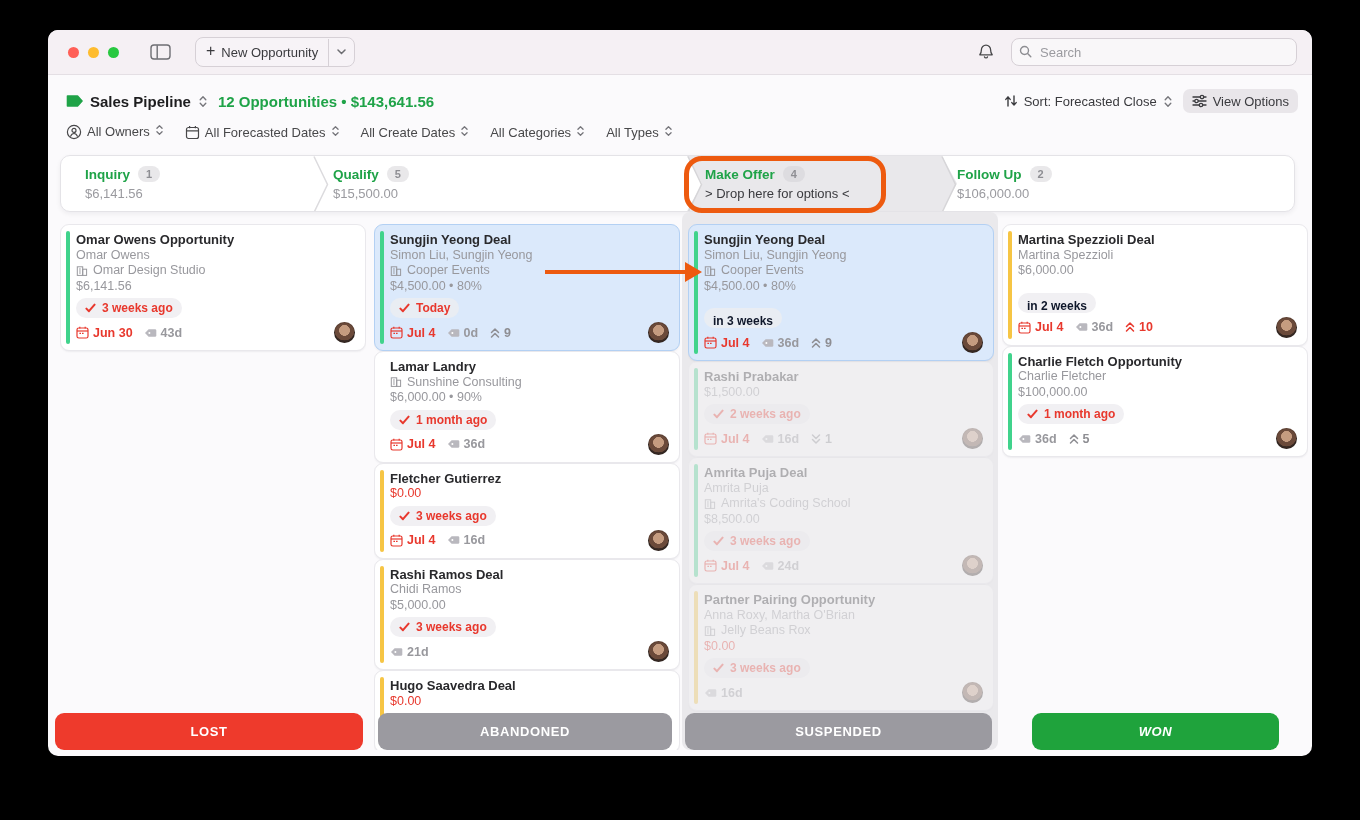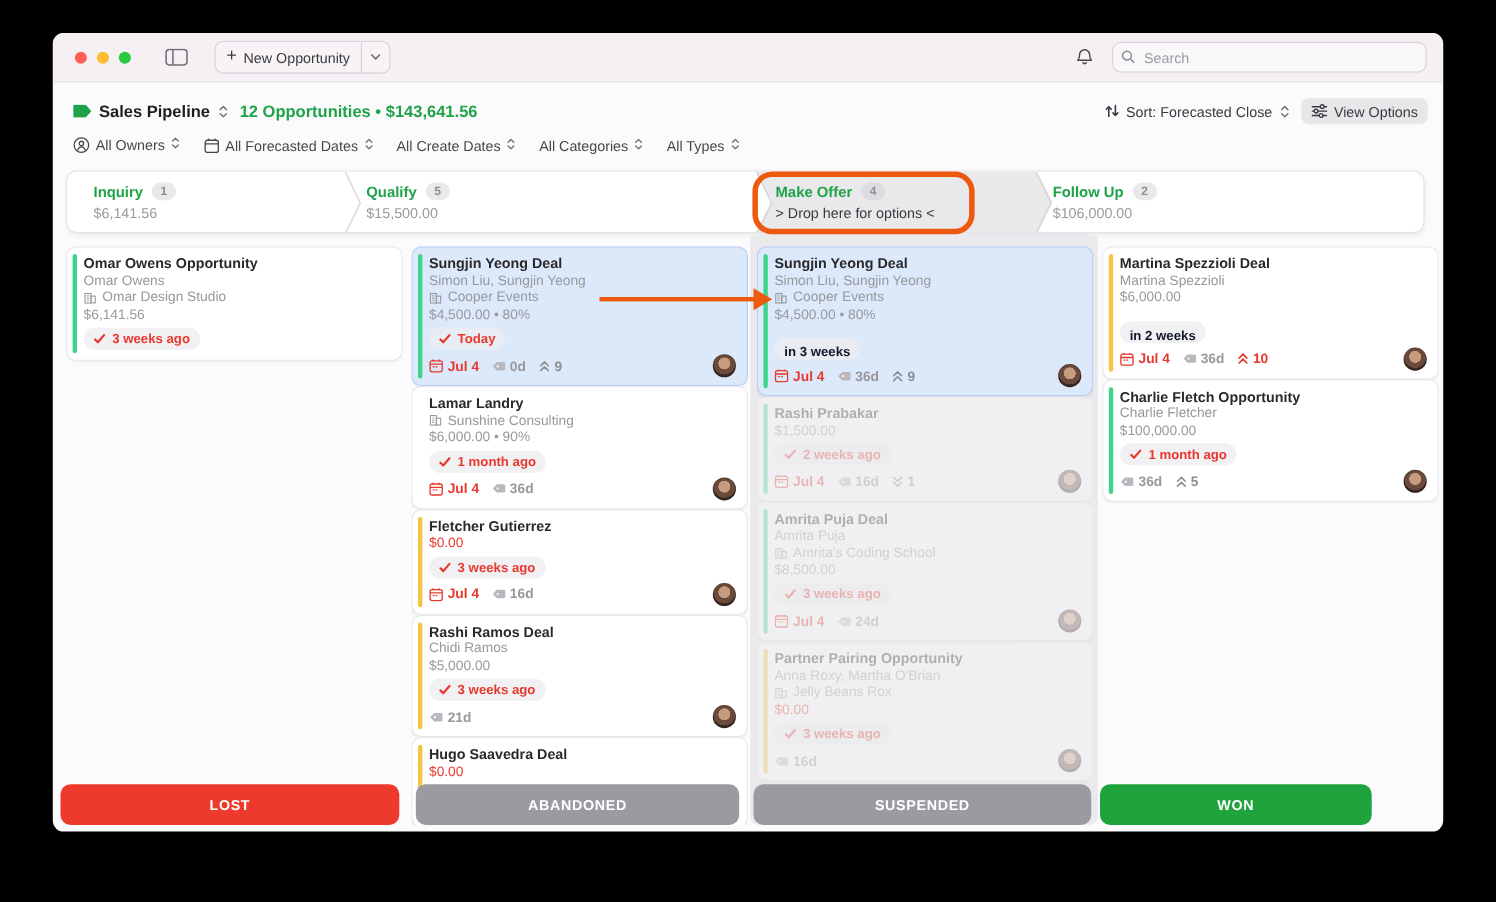--- a/index.html
+++ b/index.html
@@ -68,21 +68,21 @@
   .f-days{display:flex;align-items:center;gap:4px;color:#98989d;font-size:12.5px;font-weight:600;}
   .f-prio{display:flex;align-items:center;gap:3px;font-size:12.5px;font-weight:600;color:#8e8e93;}
   .f-prio.red{color:#e8382d;}
   .f-prio.down svg{transform:rotate(180deg);}
   .avatar{margin-left:auto;width:21px;height:21px;border-radius:50%;background:radial-gradient(circle at 50% 40%,#c59c80 0 32%,#6b4a3a 34% 60%,#382a24 62%);box-shadow:inset 0 0 0 1px rgba(0,0,0,.15);}
   
   .action{position:absolute;top:683px;height:37px;border-radius:9px;color:#fff;font-weight:700;font-size:13px;letter-spacing:.6px;display:flex;align-items:center;justify-content:center;z-index:40;font-family:inherit;}
   .action.a0{left:7px;width:308px;}
   .action.a1{left:330px;width:294px;}
   .action.a2{left:637px;width:307px;}
-  .action.a3{left:952px;width:247px;}
+  .action.a3{left:984px;width:247px;font-style:italic;}
   
   .anno-box{position:absolute;left:636px;top:126px;width:202px;height:57px;border:5px solid #ed5a0f;border-radius:18px;z-index:60;box-sizing:border-box;}
   .anno-line{position:absolute;left:497px;top:240px;width:142px;height:4px;background:#ed5a0f;z-index:60;}
   .anno-head{position:absolute;left:637px;top:232px;width:0;height:0;border-top:10px solid transparent;border-bottom:10px solid transparent;border-left:17px solid #ed5a0f;z-index:60;}
 </style>
 </head>
 <body>
 
 <div class="window">
 
@@ -266,20 +266,42 @@
       <span class="c-company-name">Omar Design Studio</span>
     </div>
     <div class="c-sub c-value">$6,141.56</div>
     <div class="pill red">
       <svg class="ic-check" width="11" height="10" viewBox="0 0 12 11" fill="none" stroke="currentColor" stroke-width="2.2" stroke-linecap="round" stroke-linejoin="round">
             <path d="M1.5 6.2 L4.3 9 L10.5 1.8"></path>
           </svg>
 
       <span class="pill-text">3 weeks ago</span>
     </div>
+    <div class="c-footer">
+      <span class="f-date">
+        <svg width="13" height="13" viewBox="0 0 13 13" fill="none" stroke="#e8382d" stroke-width="1.2">
+              <rect x="1" y="2" width="11" height="10" rx="1.8"></rect>
+              <line x1="1" y1="5" x2="12" y2="5"></line>
+              <line x1="3.8" y1="0.8" x2="3.8" y2="2.6"></line>
+              <line x1="9.2" y1="0.8" x2="9.2" y2="2.6"></line>
+              <line x1="3.4" y1="7.4" x2="5" y2="7.4"></line>
+              <line x1="6" y1="7.4" x2="7.6" y2="7.4"></line>
+            </svg>
+        <span class="f-date-text">Jun 30</span>
+      </span>
+      <span class="f-days">
+        <svg width="13" height="10" viewBox="0 0 13 10" fill="#b9b8be">
+              <path d="M1 5 L4.6 1.2 H11 a1.3 1.3 0 0 1 1.3 1.3 v5 a1.3 1.3 0 0 1 -1.3 1.3 H4.6 Z"></path>
+              <circle cx="5.4" cy="5" r="1" fill="#ffffff"></circle>
+            </svg>
+        <span class="f-days-text">43d</span>
+      </span>
+
+      <span class="avatar"></span>
+    </div>
   </div>
     </div>
   <div class="col col2">
       <div class="card accent-green selected">
     <div class="c-title">Sungjin Yeong Deal</div>
     <div class="c-sub c-people">Simon Liu, Sungjin Yeong</div>
     <div class="c-sub c-company">
       <svg width="12" height="12" viewBox="0 0 12 12" fill="none" stroke="#98989d" stroke-width="1">
             <rect x="1.3" y="1.8" width="5.4" height="8.6"></rect>
             <rect x="6.7" y="4.2" width="3.9" height="6.2"></rect>

